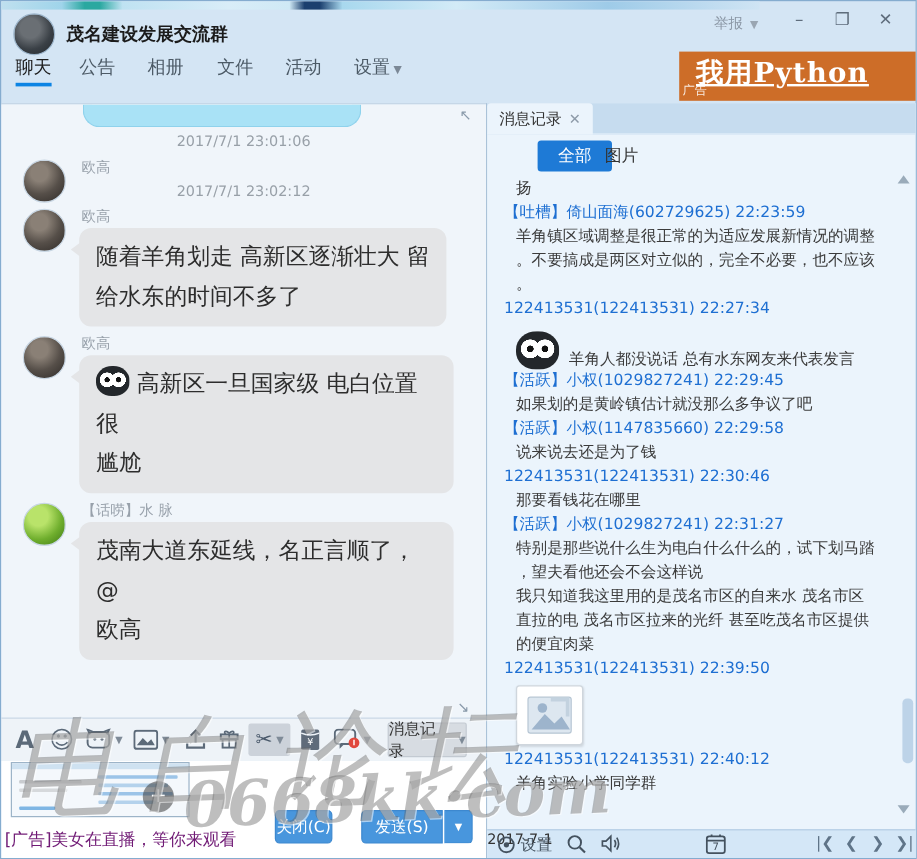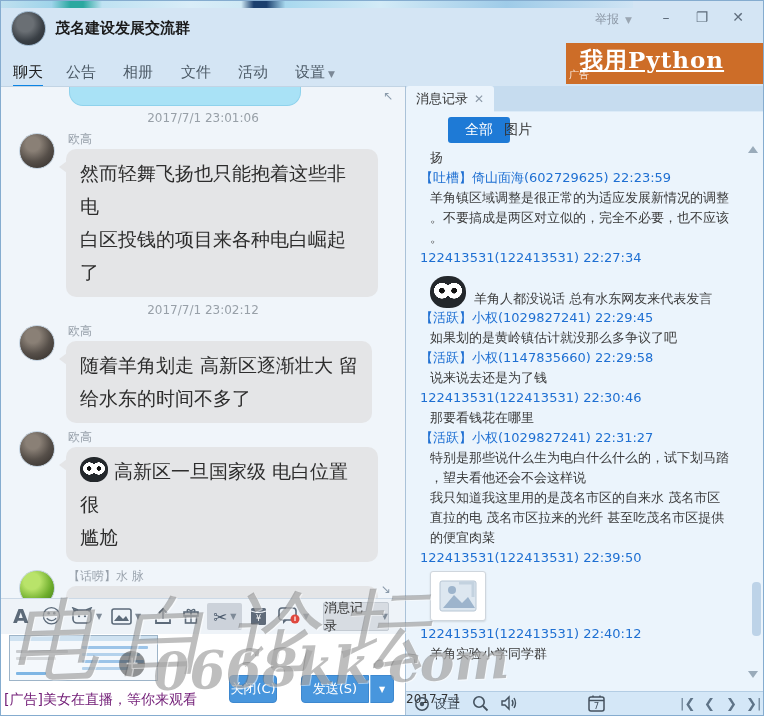--- a/index.html
+++ b/index.html
@@ -16,21 +16,21 @@
     background:radial-gradient(circle at 40% 35%, #6a6f74 0 28%, #3a4046 60%, #23282d 100%);
     border:1px solid #9db6cc; }
   .win-title { position:absolute; left:54px; top:18px; font-size:15px; font-weight:600; color:#1b1b1b; }
   .report { position:absolute; left:594px; top:10px; font-size:12px; color:#8b97a5; cursor:default;text-align:center; }
   .report .caret { font-size:9px; margin-left:6px; color:#9aa6b2; }
   .winctl { position:absolute; top:4px; width:30px; height:24px; text-align:center; line-height:24px;
     color:#5f6d7c; font-size:14px; }
   .winctl.min { left:650px; } .winctl.max { left:686px; } .winctl.cls { left:722px; }
 
   
-  .tabbar { position:absolute; left:0; top:60px; width:404px; height:29px; }
+  .tabbar { position:absolute; left:0; top:44px; width:404px; height:29px; }
   .tabbar .tab { position:absolute; top:2px; font-size:15px; color:#4c5a66; height:25px; }
   .tabbar .tab.active { color:#1c1c1c; border-bottom:3px solid #0c84e4; }
   .tab-caret { font-size:9px; color:#7b8896; margin-left:3px; }
   .hline { position:absolute; left:0; top:85px; width:764px; height:1px; background:#c2d4e4; }
 
   
   .ad-banner { position:absolute; left:565px; top:42px; width:199px; height:41px;
     color:#fff; overflow:hidden; }
   .ad-banner .ad-text { position:absolute; left:14px; top:2px; font-size:23px; font-weight:bold;
     font-family:"DejaVu Serif","Liberation Serif",serif; letter-spacing:1px;text-decoration:underline; }
@@ -184,22 +184,20 @@
   </div>
 
   <div class="chat-pane" id="chat-list">
     <div class="collapse-ico top">↖</div>
     <div class="collapse-ico bot">↘</div>
   <div class="partial-bubble"></div>
       <div class="ts">2017/7/1 23:01:06</div>
       <div class="msg">
         <div class="avatar dark"></div>
         <div class="nick">欧高</div>
-        <div class="bubble">然而轻舞飞扬也只能抱着这些非电
-白区投钱的项目来各种电白崛起了</div>
       </div>
       <div class="ts">2017/7/1 23:02:12</div>
       <div class="msg">
         <div class="avatar dark"></div>
         <div class="nick">欧高</div>
         <div class="bubble">随着羊角划走 高新区逐渐壮大 留
 给水东的时间不多了</div>
       </div>
       <div class="msg">
         <div class="avatar dark"></div>

